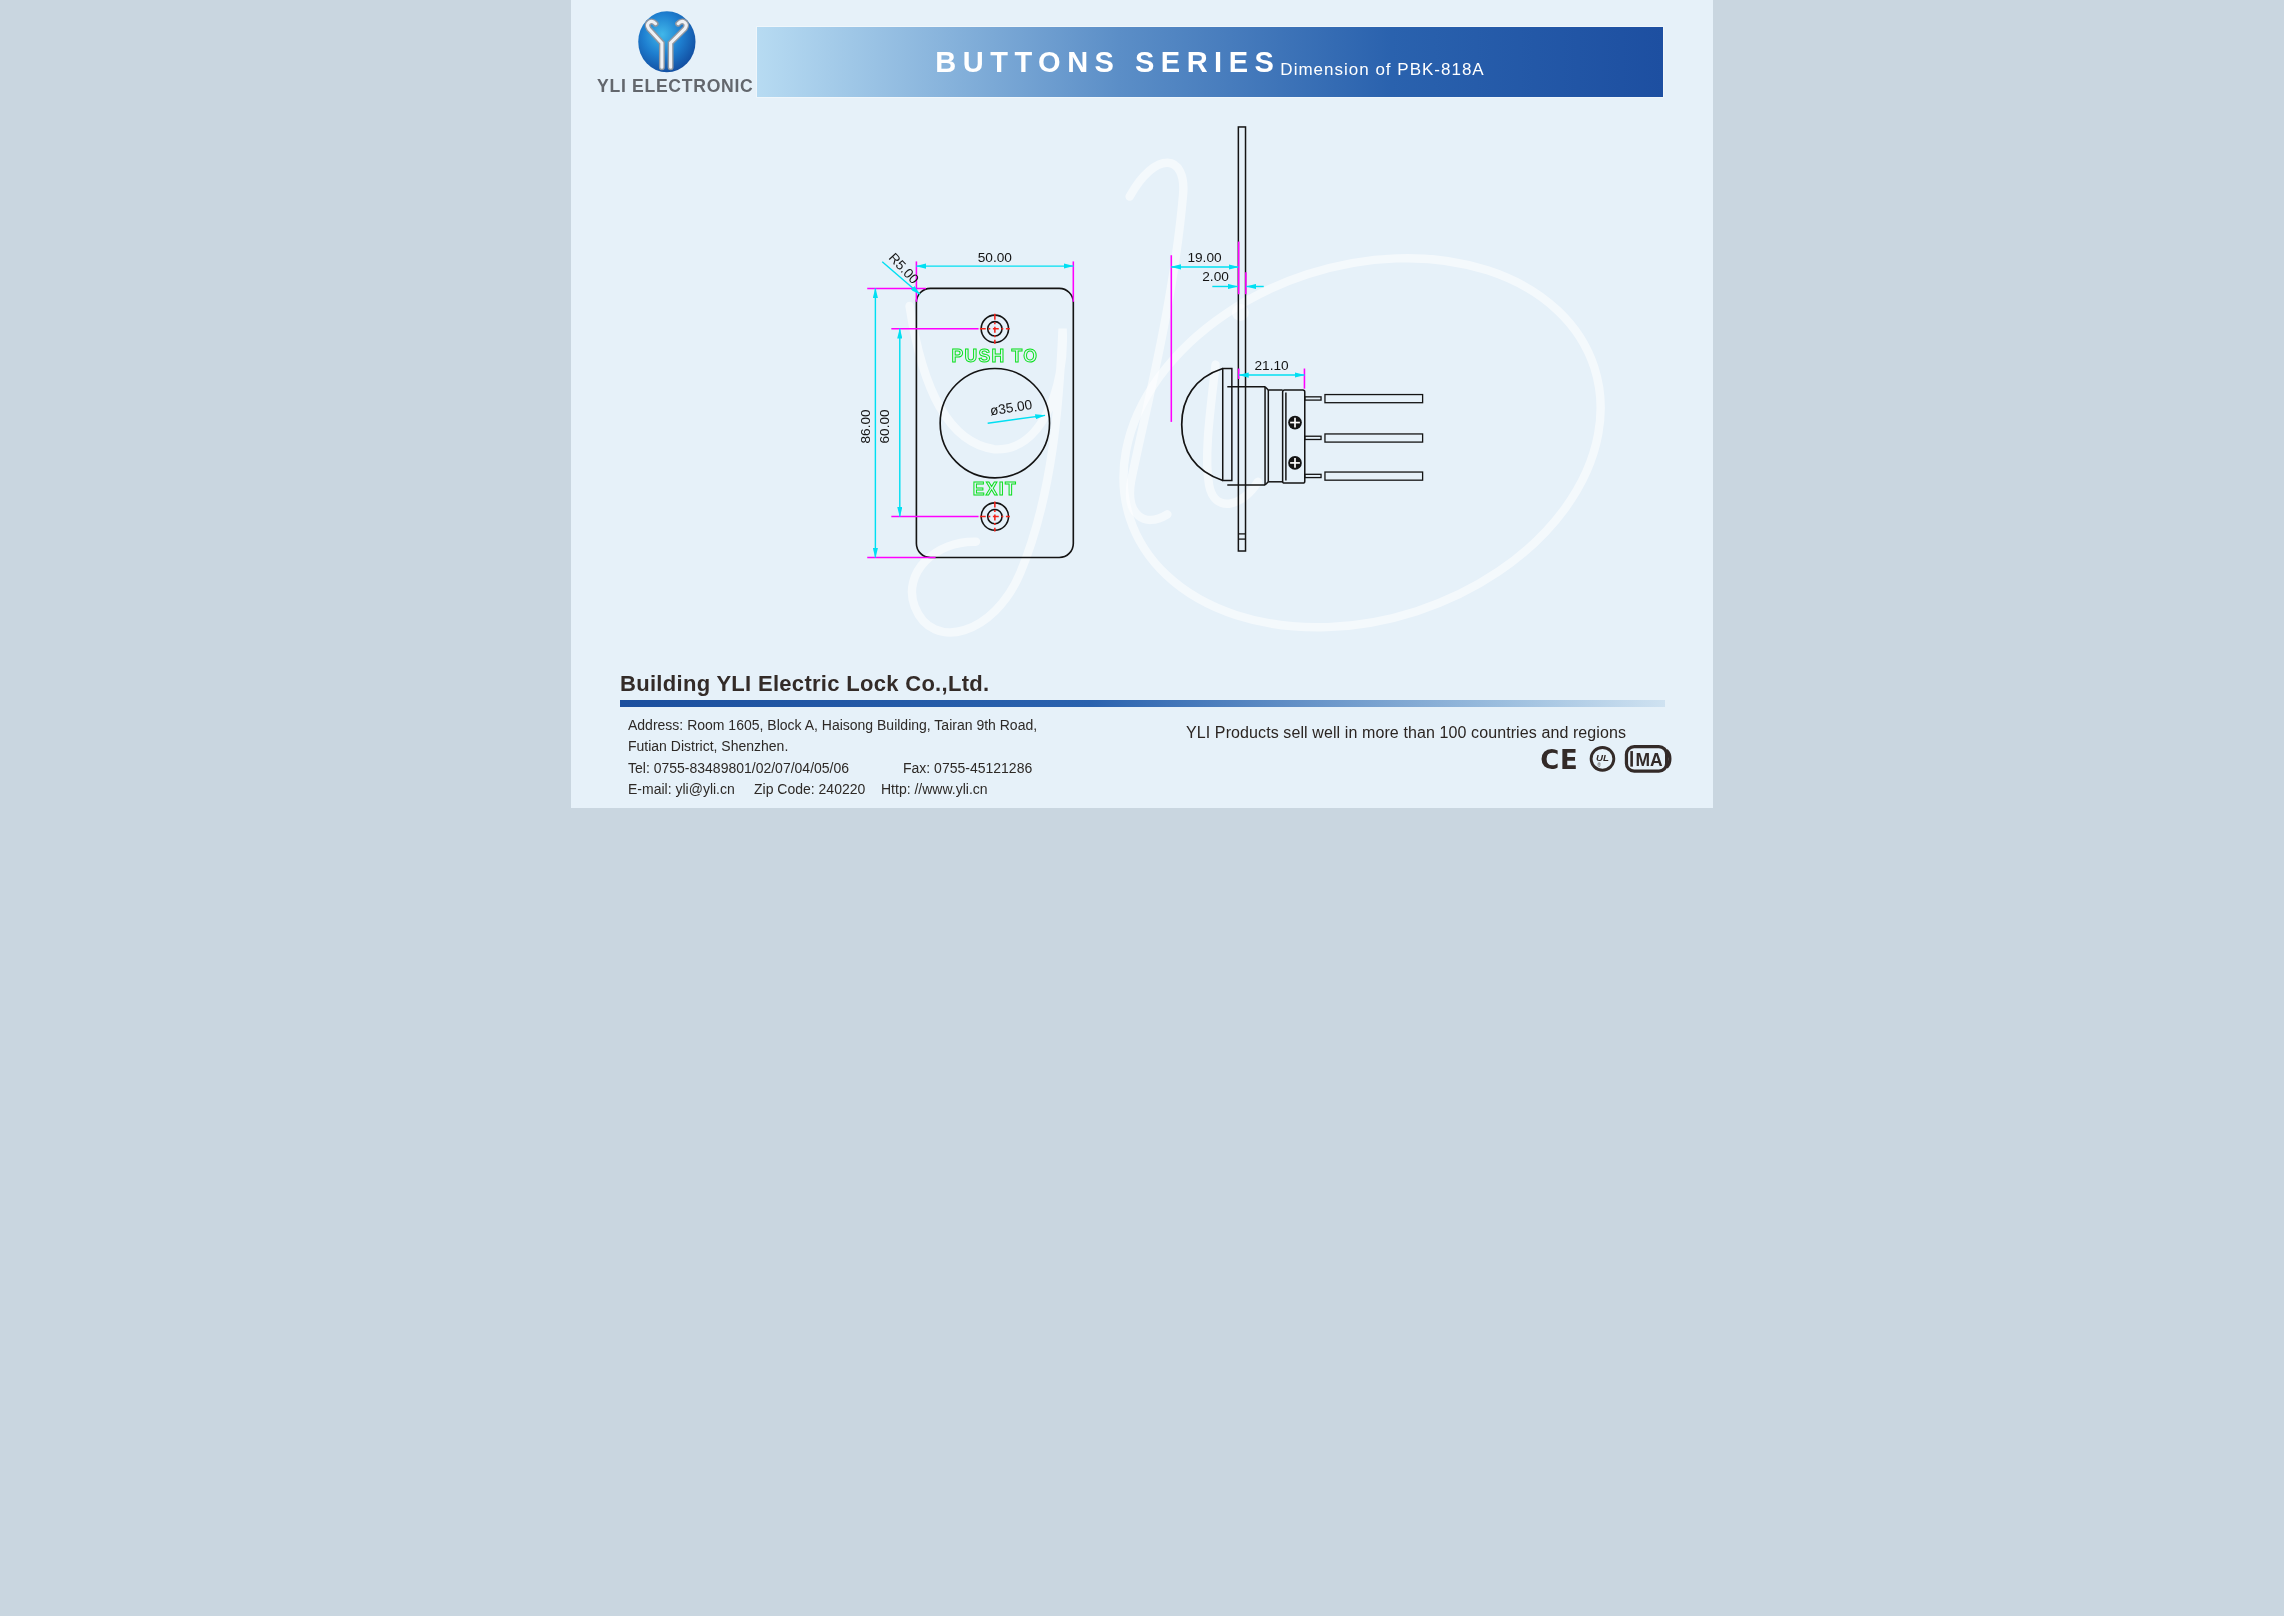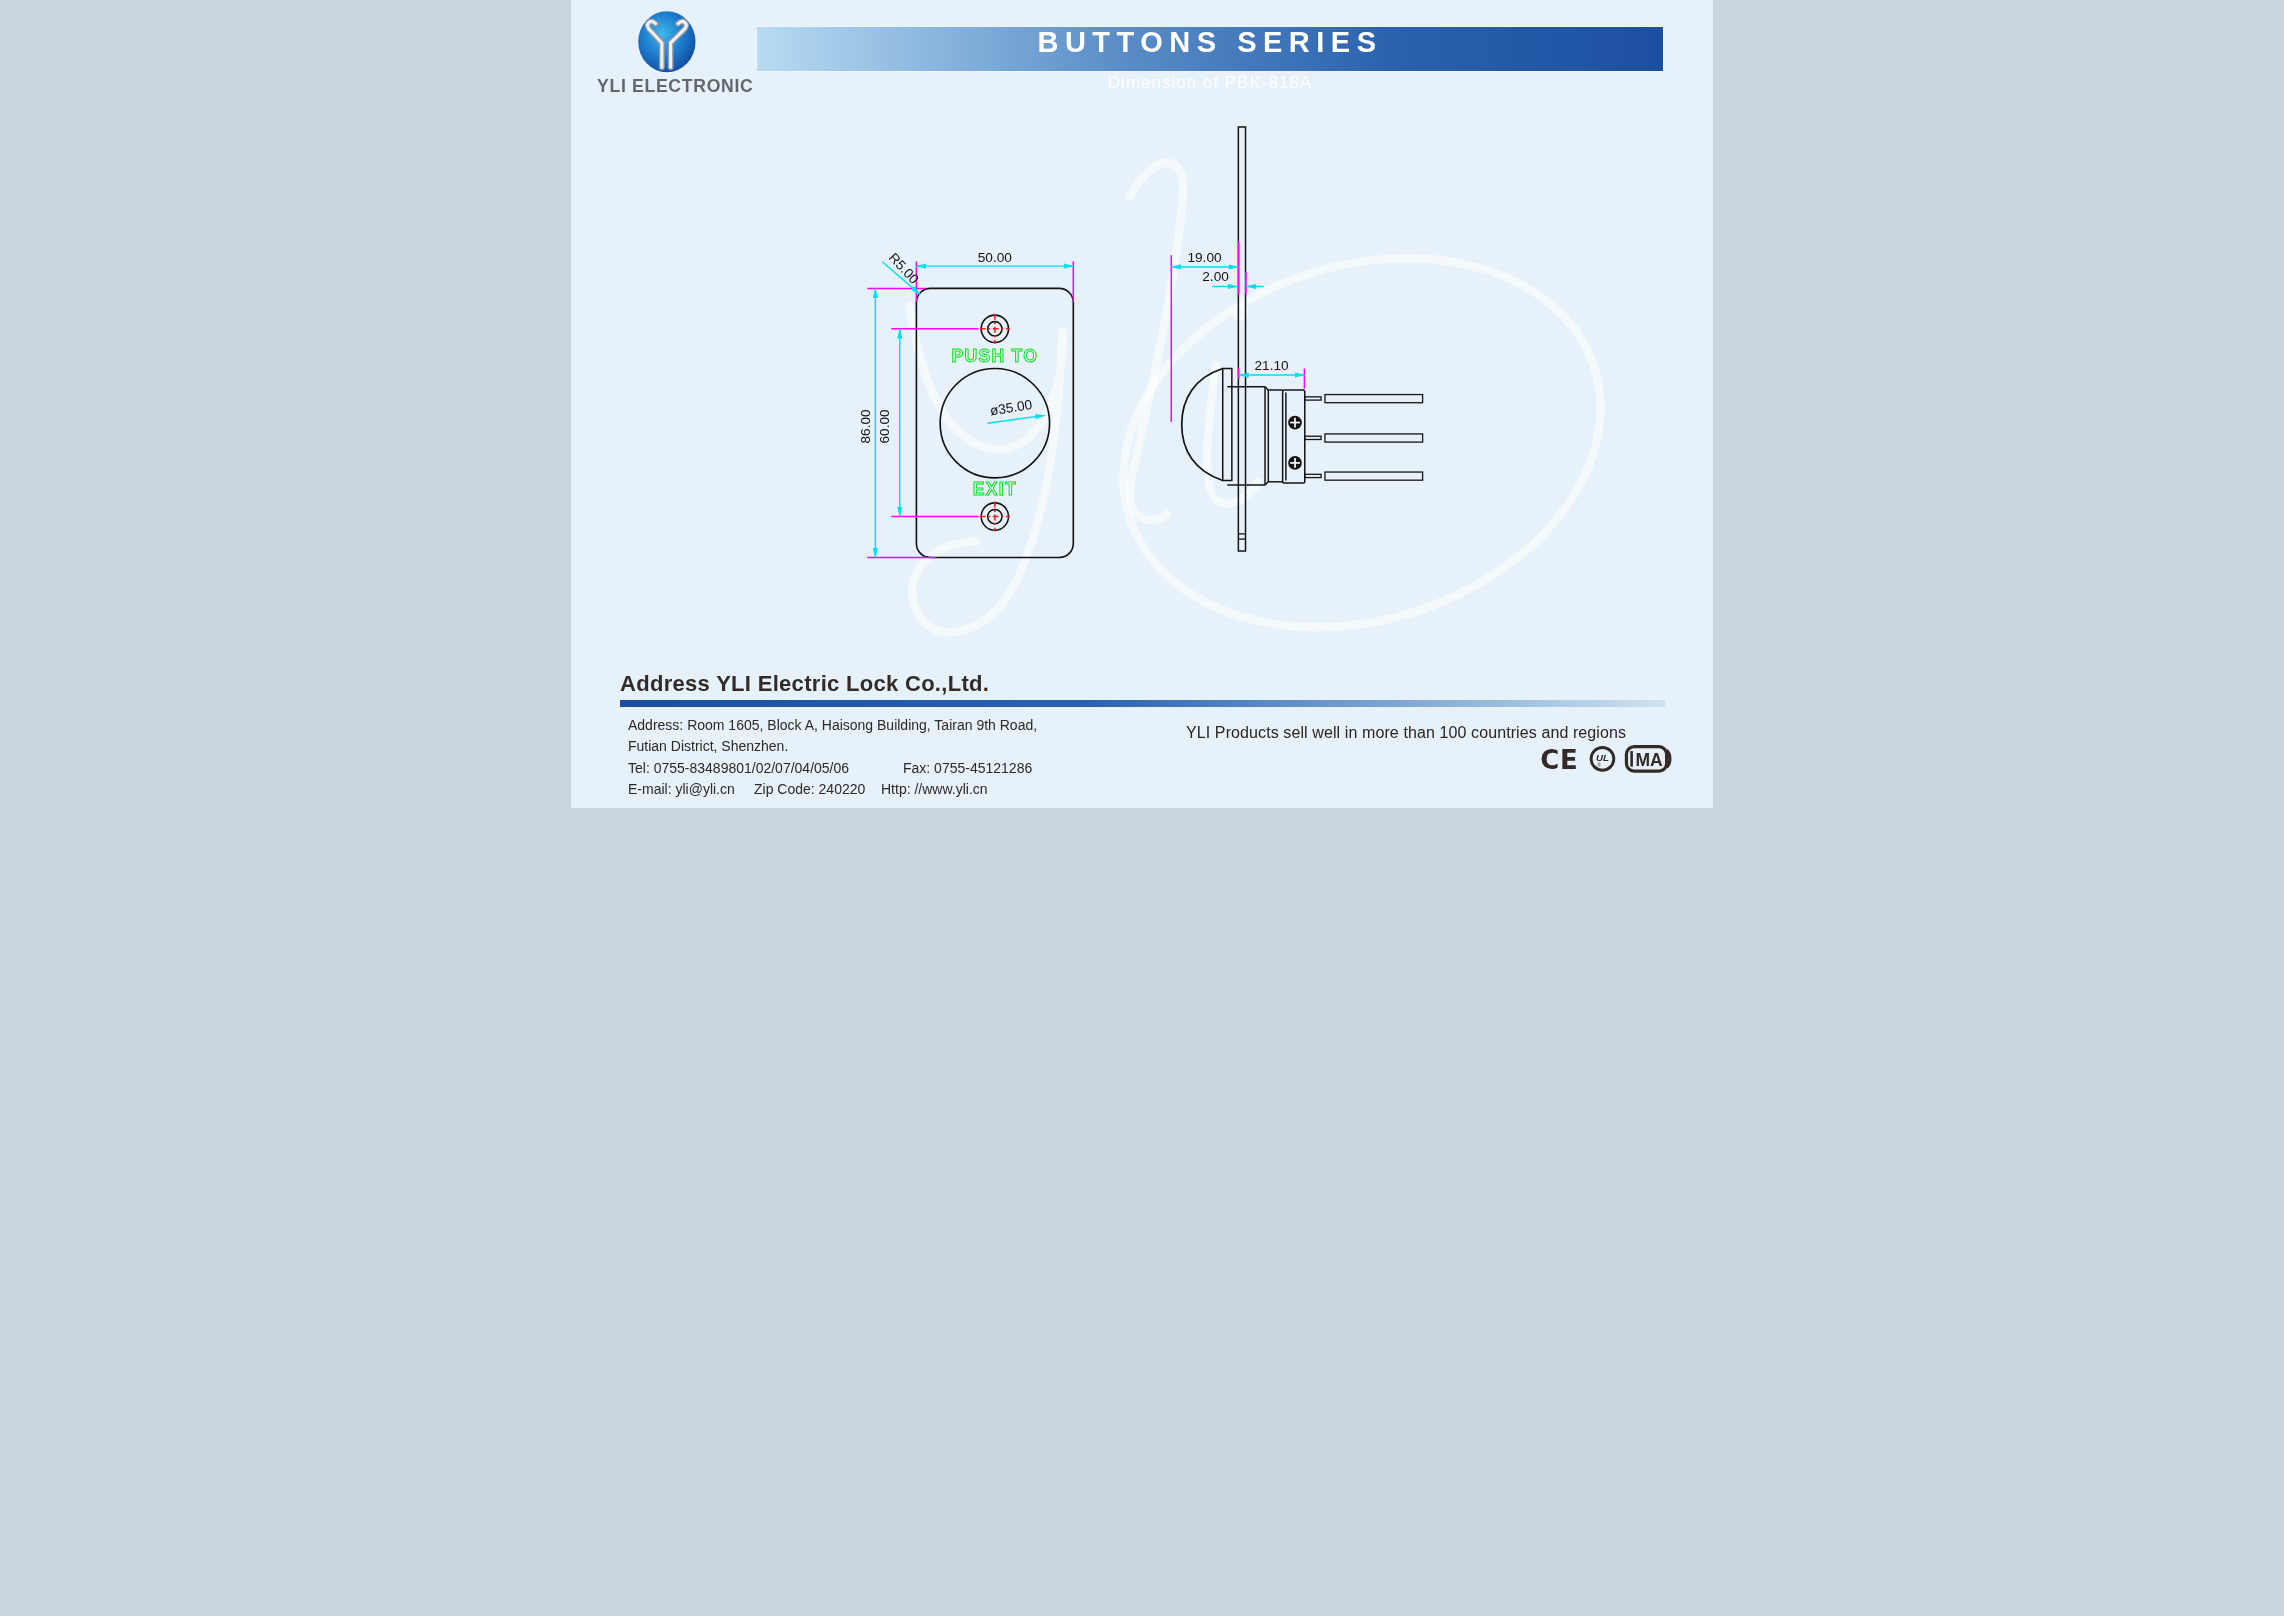--- a/index.html
+++ b/index.html
@@ -8,24 +8,24 @@
     position:relative;width:1142px;height:808px;margin:0 auto;
     background:#e6f1f9;overflow:hidden;
   }
   
   #logo{position:absolute;left:65px;top:10.4px;width:63px;height:66px;}
   #brand{
     position:absolute;left:26px;top:76px;width:182px;
     font-size:17.6px;font-weight:bold;color:#63676d;letter-spacing:0.7px;white-space:nowrap;
   }
   #banner{
-    position:absolute;left:186px;top:27px;width:906px;height:44px;
+    position:absolute;left:186px;top:27px;width:906px;height:70px;
     background:linear-gradient(90deg,#b7dbf2 0%,#5b8ec7 40%,#2a62ae 70%,#1d4fa1 100%);
     box-shadow:0 0 0 0.7px rgba(255,255,255,.55);
-    display:flex;flex-direction:column;align-items:center;
+    display:flex;flex-direction:row;align-items:center;justify-content:center;
   }
   #banner .title{
     color:#ffffff;font-size:29px;font-weight:bold;letter-spacing:6.5px;line-height:1.05;white-space:nowrap;
   }
   #banner .subtitle{
     color:#ffffff;font-size:17px;letter-spacing:1px;margin-top:16px;white-space:nowrap;
   }
   
   #drawing{position:absolute;left:0;top:0;pointer-events:none;}
   .dimtext{font-family:"Liberation Sans",sans-serif;font-size:21px;fill:#141414;}
@@ -226,21 +226,21 @@
         <text class="dimtext" x="990" y="431" text-anchor="middle">2.00</text>
       </g>
 
       <g>
         <line x1="1026" y1="576" x2="1126.5" y2="576" stroke="#00dff2" stroke-width="2.2" marker-start="url(#ac)" marker-end="url(#ac)"></line>
         <text class="dimtext" x="1076" y="568" text-anchor="middle">21.10</text>
       </g>
     </g>
   </svg>
 
-  <div id="company">Address YLI Electric Lock Co.,Ltd.</div>
+  <div id="company">Building YLI Electric Lock Co.,Ltd.</div>
   <div id="footer-bar"></div>
 
   <div id="addr1" class="addr">Address: Room 1605, Block A, Haisong Building, Tairan 9th Road,</div>
   <div id="addr2" class="addr">Futian District, Shenzhen.</div>
   <div id="telrow" class="addr">
     <span>Tel: 0755-83489801/02/07/04/05/06</span>
     <span class="fax">Fax: 0755-45121286</span>
   </div>
   <div id="mailrow" class="addr">
     <span>E-mail: yli@yli.cn</span>

